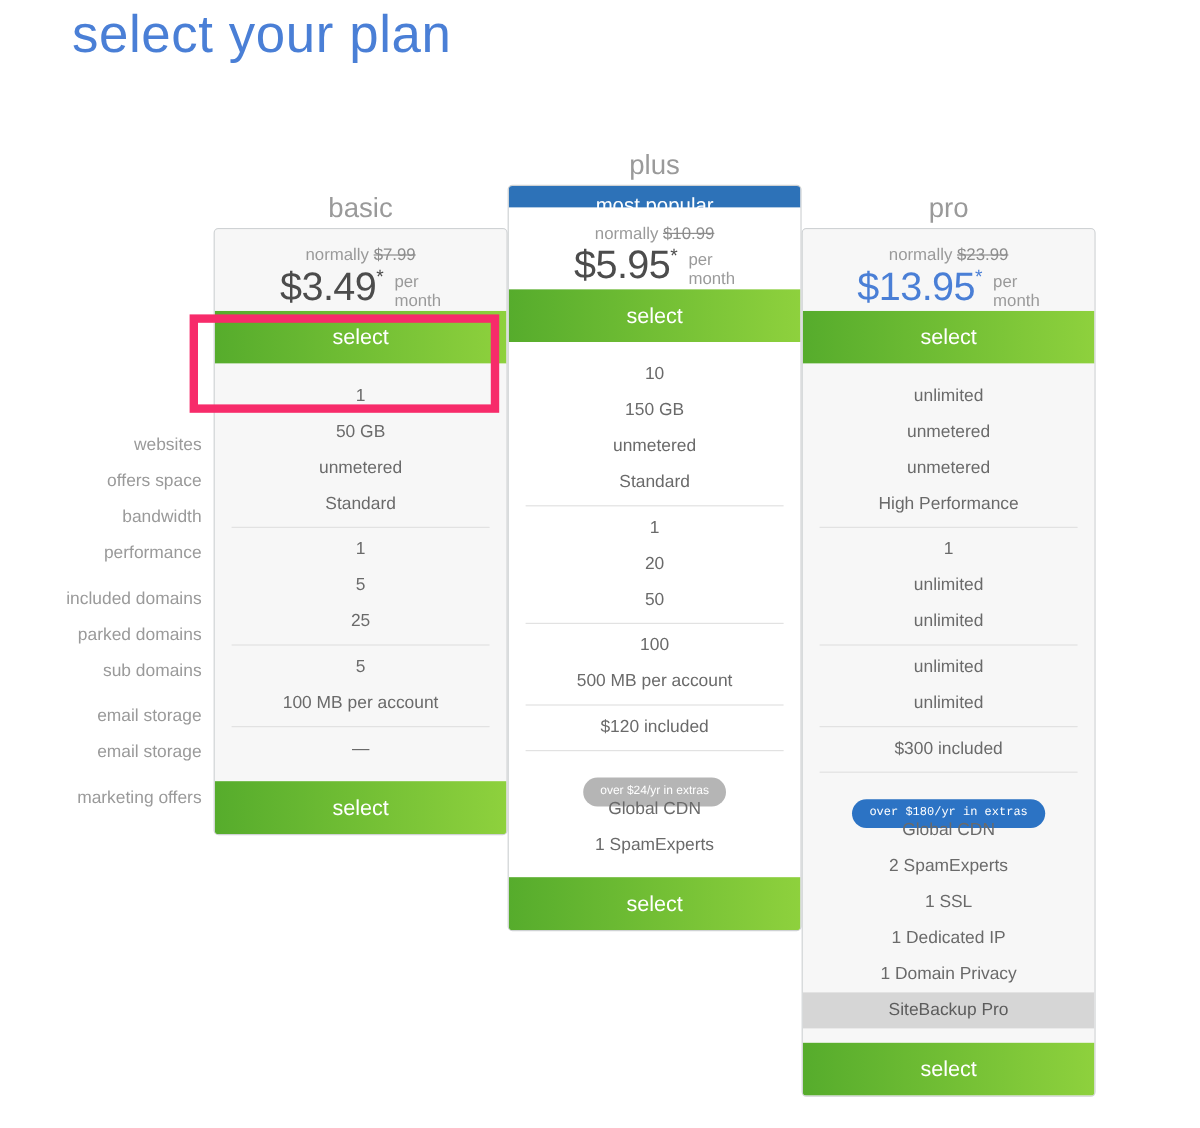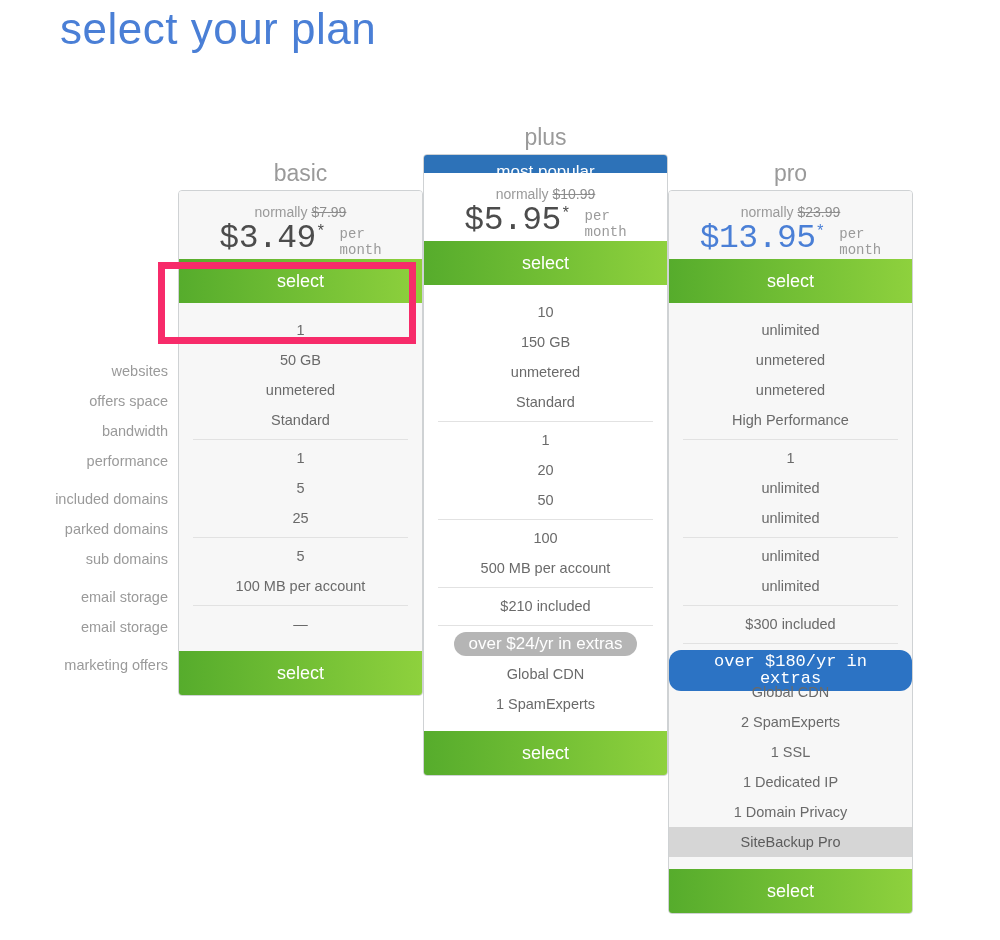--- a/index.html
+++ b/index.html
@@ -109,21 +109,20 @@
     line-height: 18px;
   }
   .normally .old-price {
     text-decoration: line-through;
     color: #8d8d8d;
   }
   .price-row {
     display: inline-block;
     margin-top: 1px;
     white-space: nowrap;
-    font-family: Liberation Mono, monospace;
   }
   .price-main {
     font-size: 33px;
     font-weight: 300;
     color: #4c4c4c;
     letter-spacing: -0.5px;
     vertical-align: top;
     line-height: 34px;
   }
   .price-main.blue { color: #4a7fd6; }
@@ -196,26 +195,26 @@
     content: "";
     position: absolute;
     left: 14px;
     right: 14px;
     top: -4px;
     border-top: 1px solid #e2e2e2;
   }
   .extras-pill {
     display: inline-block;
     border-radius: 12px;
-    font-size: 17px;
+    font-size: 10px;
     font-weight: 300;
     color: #ffffff;
     padding: 3px 14px 4px 14px;
     line-height: 17px;
-    margin-top: 3px;
+    margin-top: 19px;
   }
   .extras-pill.gray { background: #b5b5b5; }
   .extras-pill.blue { background: #2c73c4; font-family: Liberation Mono, monospace; }
 
   .spacer-row { height: 12px; }
 
   
   #annotation-box {
     position: absolute;
     left: 158px;
@@ -305,21 +304,21 @@
         <div class="spacer-row"></div>
         <div class="feature-value">10</div>
         <div class="feature-value">150 GB</div>
         <div class="feature-value">unmetered</div>
         <div class="feature-value">Standard</div>
         <div class="feature-value group-start">1</div>
         <div class="feature-value">20</div>
         <div class="feature-value">50</div>
         <div class="feature-value group-start">100</div>
         <div class="feature-value">500 MB per account</div>
-        <div class="feature-value group-start">$210 included</div>
+        <div class="feature-value group-start">$120 included</div>
         <div class="extras-pill-row">
           <span class="extras-pill gray">over $24/yr in extras</span>
         </div>
         <div class="feature-value">Global CDN</div>
         <div class="feature-value">1 SpamExperts</div>
         <div class="spacer-row"></div>
       </div>
       <div class="select-btn">select</div>
     </div>
   </div>

